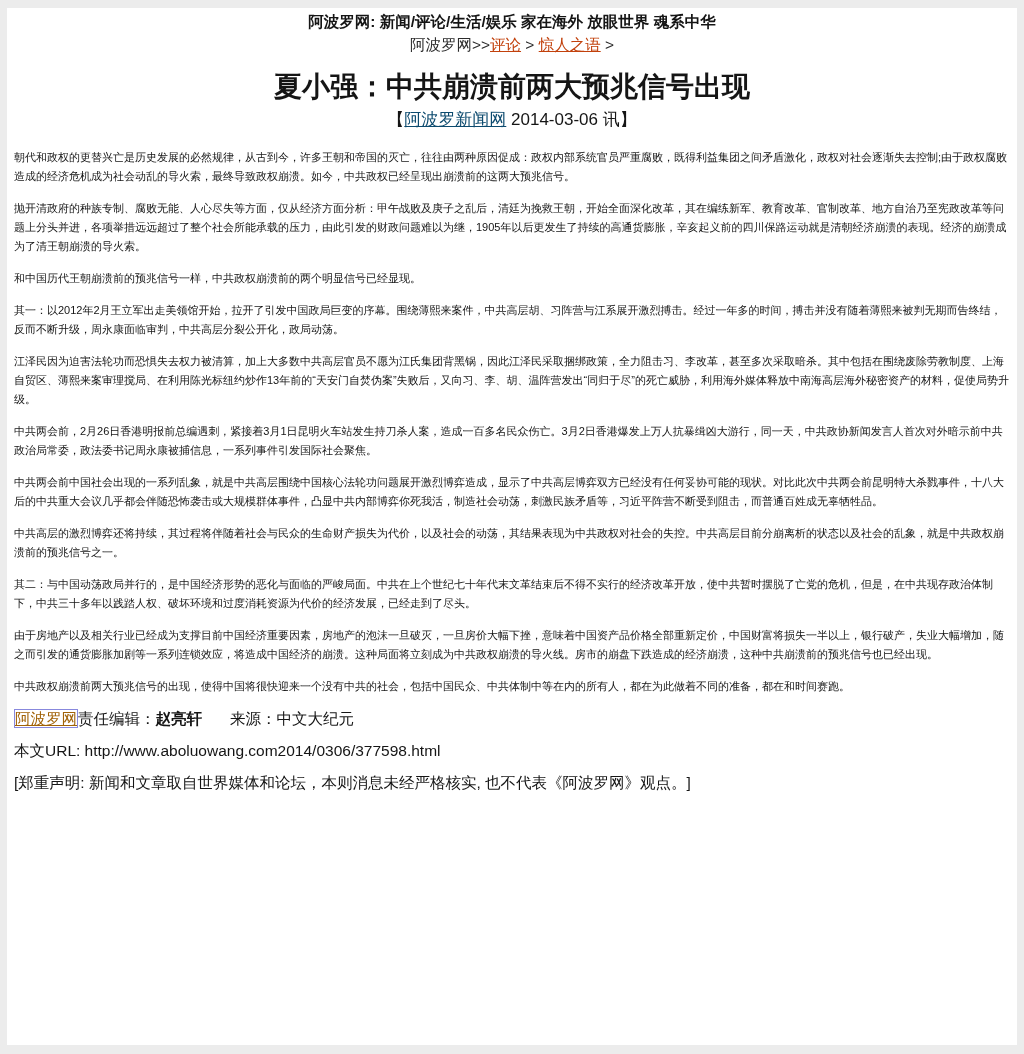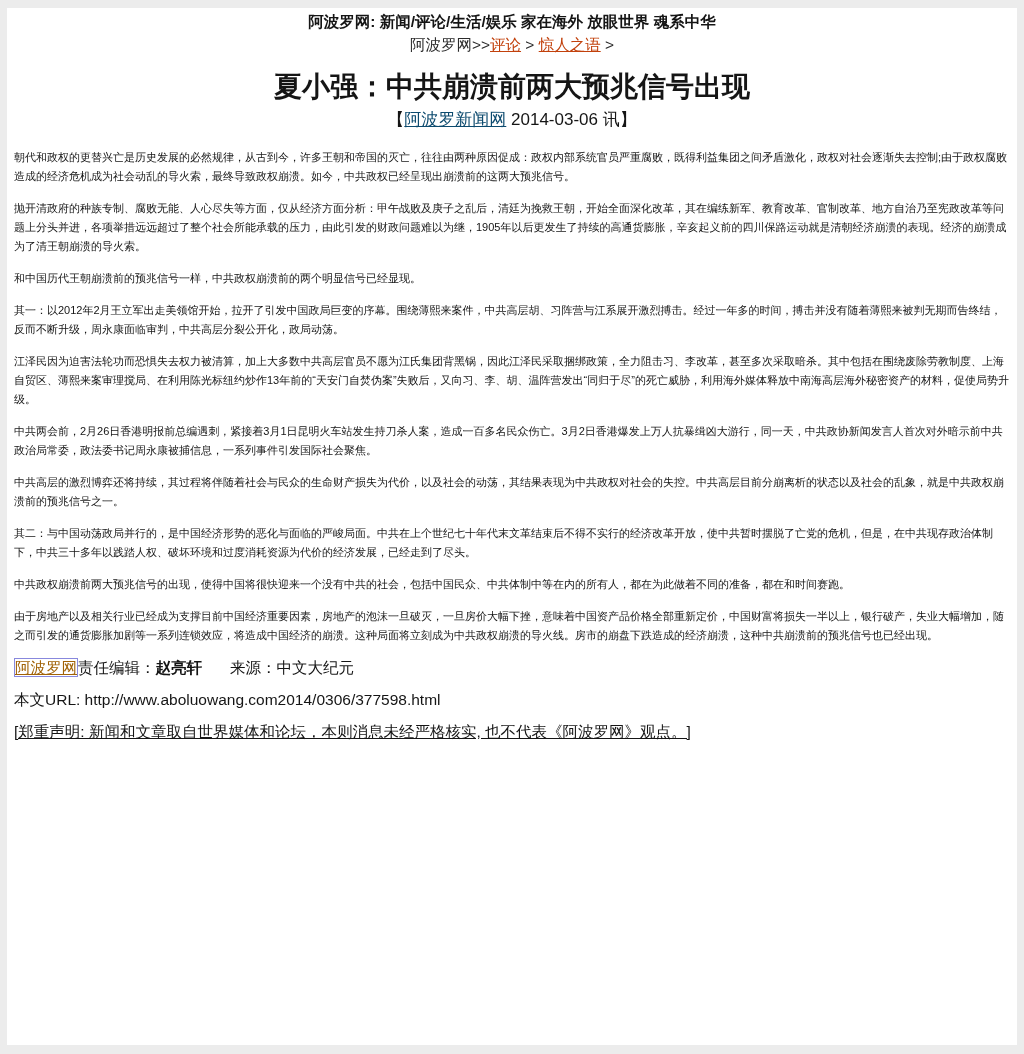--- a/index.html
+++ b/index.html
@@ -86,21 +86,20 @@
   }
   .url-line {
     font-size: 15.5px;
     line-height: 19px;
     margin: 13px 0;
   }
   .disclaimer {
     font-size: 15.5px;
     line-height: 19px;
     margin: 13px 0 0 0;
-    text-decoration: underline;
   }
 </style>
 </head>
 <body>
 
 <div class="page">
 
   <div class="site-tagline">阿波罗网: 新闻/评论/生活/娱乐 家在海外 放眼世界 魂系中华</div>
 
   <div class="breadcrumb"><span>阿波罗网&gt;&gt;</span><a>评论</a><span> &gt; </span><a>惊人之语</a><span> &gt;</span></div>
@@ -109,24 +108,25 @@
 
   <div class="byline"><span>【</span><a class="byline-link">阿波罗新闻网</a><span> 2014-03-06 讯】</span></div>
 
   <div class="content">
     <p>朝代和政权的更替兴亡是历史发展的必然规律，从古到今，许多王朝和帝国的灭亡，往往由两种原因促成：政权内部系统官员严重腐败，既得利益集团之间矛盾激化，政权对社会逐渐失去控制;由于政权腐败造成的经济危机成为社会动乱的导火索，最终导致政权崩溃。如今，中共政权已经呈现出崩溃前的这两大预兆信号。</p>
     <p>抛开清政府的种族专制、腐败无能、人心尽失等方面，仅从经济方面分析：甲午战败及庚子之乱后，清廷为挽救王朝，开始全面深化改革，其在编练新军、教育改革、官制改革、地方自治乃至宪政改革等问题上分头并进，各项举措远远超过了整个社会所能承载的压力，由此引发的财政问题难以为继，1905年以后更发生了持续的高通货膨胀，辛亥起义前的四川保路运动就是清朝经济崩溃的表现。经济的崩溃成为了清王朝崩溃的导火索。</p>
     <p>和中国历代王朝崩溃前的预兆信号一样，中共政权崩溃前的两个明显信号已经显现。</p>
     <p>其一：以2012年2月王立军出走美领馆开始，拉开了引发中国政局巨变的序幕。围绕薄熙来案件，中共高层胡、习阵营与江系展开激烈搏击。经过一年多的时间，搏击并没有随着薄熙来被判无期而告终结，反而不断升级，周永康面临审判，中共高层分裂公开化，政局动荡。</p>
     <p>江泽民因为迫害法轮功而恐惧失去权力被清算，加上大多数中共高层官员不愿为江氏集团背黑锅，因此江泽民采取捆绑政策，全力阻击习、李改革，甚至多次采取暗杀。其中包括在围绕废除劳教制度、上海自贸区、薄熙来案审理搅局、在利用陈光标纽约炒作13年前的“天安门自焚伪案”失败后，又向习、李、胡、温阵营发出“同归于尽”的死亡威胁，利用海外媒体释放中南海高层海外秘密资产的材料，促使局势升级。</p>
     <p>中共两会前，2月26日香港明报前总编遇刺，紧接着3月1日昆明火车站发生持刀杀人案，造成一百多名民众伤亡。3月2日香港爆发上万人抗暴缉凶大游行，同一天，中共政协新闻发言人首次对外暗示前中共政治局常委，政法委书记周永康被捕信息，一系列事件引发国际社会聚焦。</p>
+    <p>中共两会前中国社会出现的一系列乱象，就是中共高层围绕中国核心法轮功问题展开激烈博弈造成，显示了中共高层博弈双方已经没有任何妥协可能的现状。对比此次中共两会前昆明特大杀戮事件，十八大后的中共重大会议几乎都会伴随恐怖袭击或大规模群体事件，凸显中共内部博弈你死我活，制造社会动荡，刺激民族矛盾等，习近平阵营不断受到阻击，而普通百姓成无辜牺牲品。</p>
     <p>中共高层的激烈博弈还将持续，其过程将伴随着社会与民众的生命财产损失为代价，以及社会的动荡，其结果表现为中共政权对社会的失控。中共高层目前分崩离析的状态以及社会的乱象，就是中共政权崩溃前的预兆信号之一。</p>
     <p>其二：与中国动荡政局并行的，是中国经济形势的恶化与面临的严峻局面。中共在上个世纪七十年代末文革结束后不得不实行的经济改革开放，使中共暂时摆脱了亡党的危机，但是，在中共现存政治体制下，中共三十多年以践踏人权、破坏环境和过度消耗资源为代价的经济发展，已经走到了尽头。</p>
+    <p>由于房地产以及相关行业已经成为支撑目前中国经济重要因素，房地产的泡沫一旦破灭，一旦房价大幅下挫，意味着中国资产品价格全部重新定价，中国财富将损失一半以上，银行破产，失业大幅增加，随之而引发的通货膨胀加剧等一系列连锁效应，将造成中国经济的崩溃。这种局面将立刻成为中共政权崩溃的导火线。房市的崩盘下跌造成的经济崩溃，这种中共崩溃前的预兆信号也已经出现。</p>
     <p>中共政权崩溃前两大预兆信号的出现，使得中国将很快迎来一个没有中共的社会，包括中国民众、中共体制中等在内的所有人，都在为此做着不同的准备，都在和时间赛跑。</p>
-    <p>由于房地产以及相关行业已经成为支撑目前中国经济重要因素，房地产的泡沫一旦破灭，一旦房价大幅下挫，意味着中国资产品价格全部重新定价，中国财富将损失一半以上，银行破产，失业大幅增加，随之而引发的通货膨胀加剧等一系列连锁效应，将造成中国经济的崩溃。这种局面将立刻成为中共政权崩溃的导火线。房市的崩盘下跌造成的经济崩溃，这种中共崩溃前的预兆信号也已经出现。</p>
   </div>
 
   <div class="article-footer"><a class="footer-site-link">阿波罗网</a><span>责任编辑：</span><span class="editor-name">赵亮轩</span><span class="source-part"><span>来源：</span><span>中文大纪元</span></span></div>
 
   <div class="url-line">本文URL: http://www.aboluowang.com2014/0306/377598.html</div>
 
   <div class="disclaimer">[郑重声明: 新闻和文章取自世界媒体和论坛，本则消息未经严格核实, 也不代表《阿波罗网》观点。]</div>
 
 </div>
 

